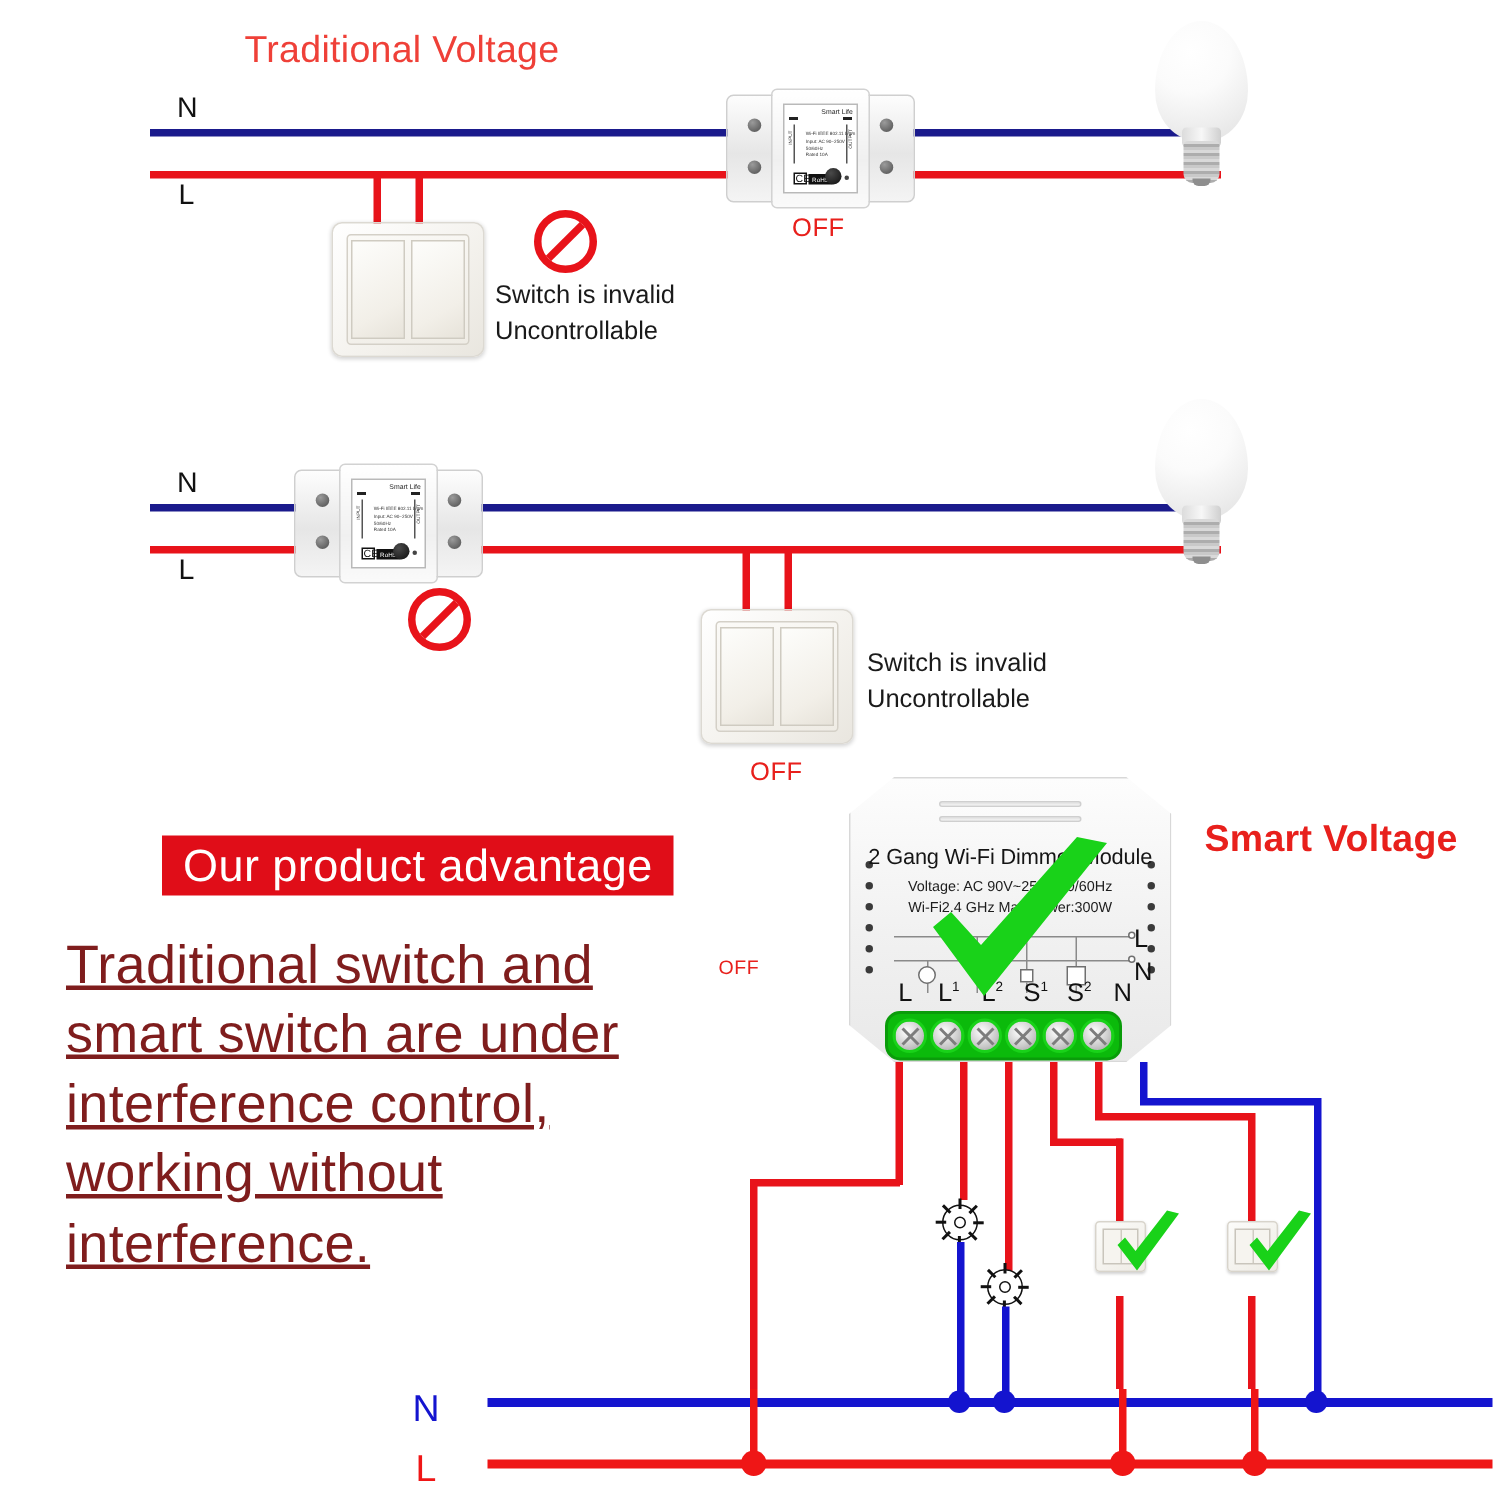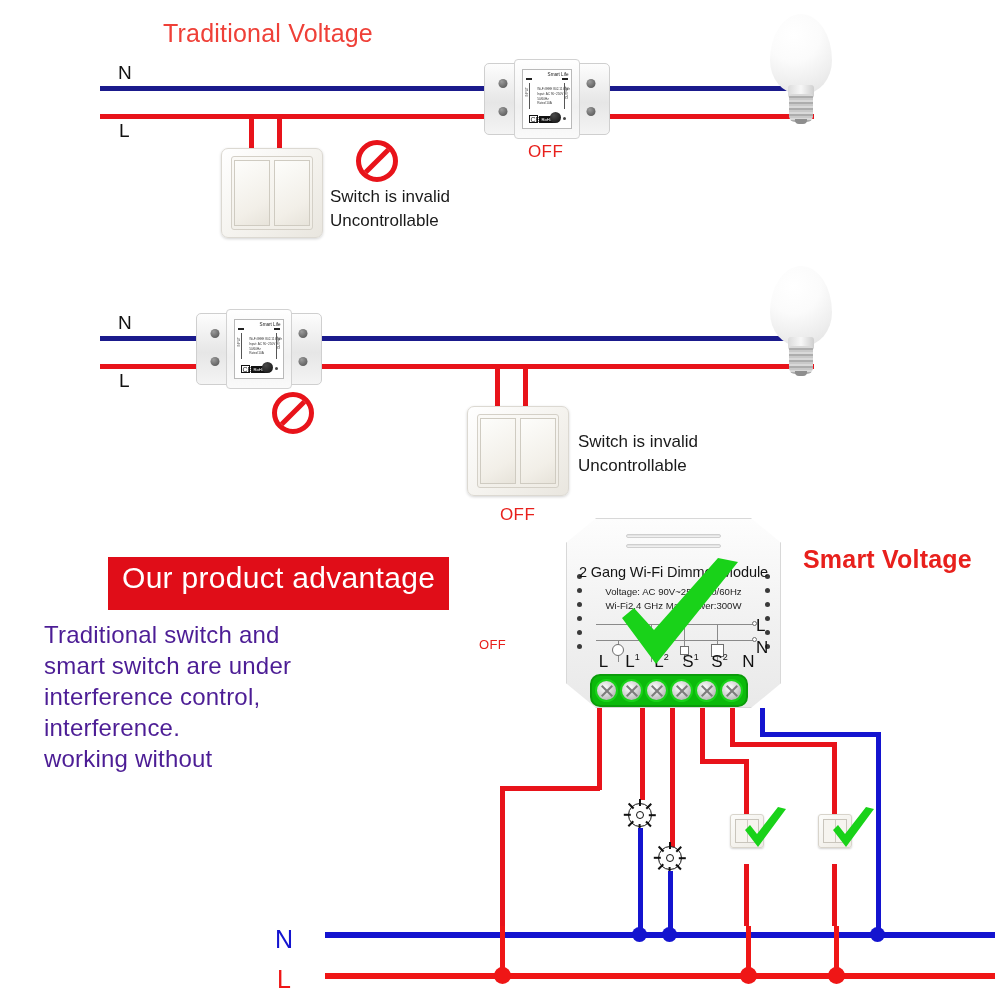--- a/index.html
+++ b/index.html
@@ -20,22 +20,22 @@
   .lbl-nl { font-size:19px; color:#111; }
   .lbl-n-blue { font-size:25px; color:#1414cf; }
   .lbl-l-red  { font-size:25px; color:#ef1616; }
   .title-trad { font-size:25px; color:#ef4038; letter-spacing:.2px; }
   .title-smart{ font-size:25px; color:#e8201c; font-weight:bold; letter-spacing:.2px; }
   .off-lbl { font-size:17px; color:#e8201c; letter-spacing:.4px; }
   .off-lbl-sm { font-size:13px; color:#e8201c; letter-spacing:.4px; }
   .invalid { font-size:17px; color:#1a1a1a; line-height:1.42; }
 
   .banner { position:absolute; background:#e00d18; color:#fff; font-size:30px;
-            padding:4px 14px 15px 14px; letter-spacing:.3px; }
-  .adv-text { position:absolute; color:#4c1d95; font-size:24px; line-height:1.29; letter-spacing:.2px; }
+            padding:4px 14px 2px 14px; letter-spacing:.3px; }
+  .adv-text { position:absolute; color:#7f1d1d; font-size:36px; line-height:1.29; letter-spacing:.2px;text-decoration:underline; }
   .adv-sub  { position:absolute; color:#e8201c; font-size:23px; line-height:1.75; letter-spacing:.2px; }
 
   
   .prohibit { position:absolute; border-radius:50%; border:5px solid #e8131a; }
   .prohibit::after { content:""; position:absolute; left:50%; top:50%; width:5px; height:100%;
      background:#e8131a; transform:translate(-50%,-50%) rotate(45deg); }
 
   
   .relay { position:absolute; }
   .relay .end { position:absolute; top:0; height:100%; width:30%;
@@ -289,22 +289,22 @@
   </div>
 
   <div class="lbl title-smart" style="left:803px; top:545px;">Smart Voltage</div>
 
   <div class="banner" style="left:108px; top:557px;">Our product advantage</div>
 
   <div class="adv-text" style="left:44px; top:620px;">
     <div>Traditional switch and</div>
     <div>smart switch are under</div>
     <div>interference control,</div>
+    <div>working without</div>
     <div>interference.</div>
-    <div>working without</div>
   </div>
 
   <div class="adv-sub" style="left:52px; top:835px;">
   </div>
 
   <div class="lbl off-lbl-sm" style="left:479px; top:637px;">OFF</div>
 
   <div class="dimmer" style="left:566px; top:518px;">
     <div class="body"></div>
     <div class="vent" style="top:16px;"></div>

